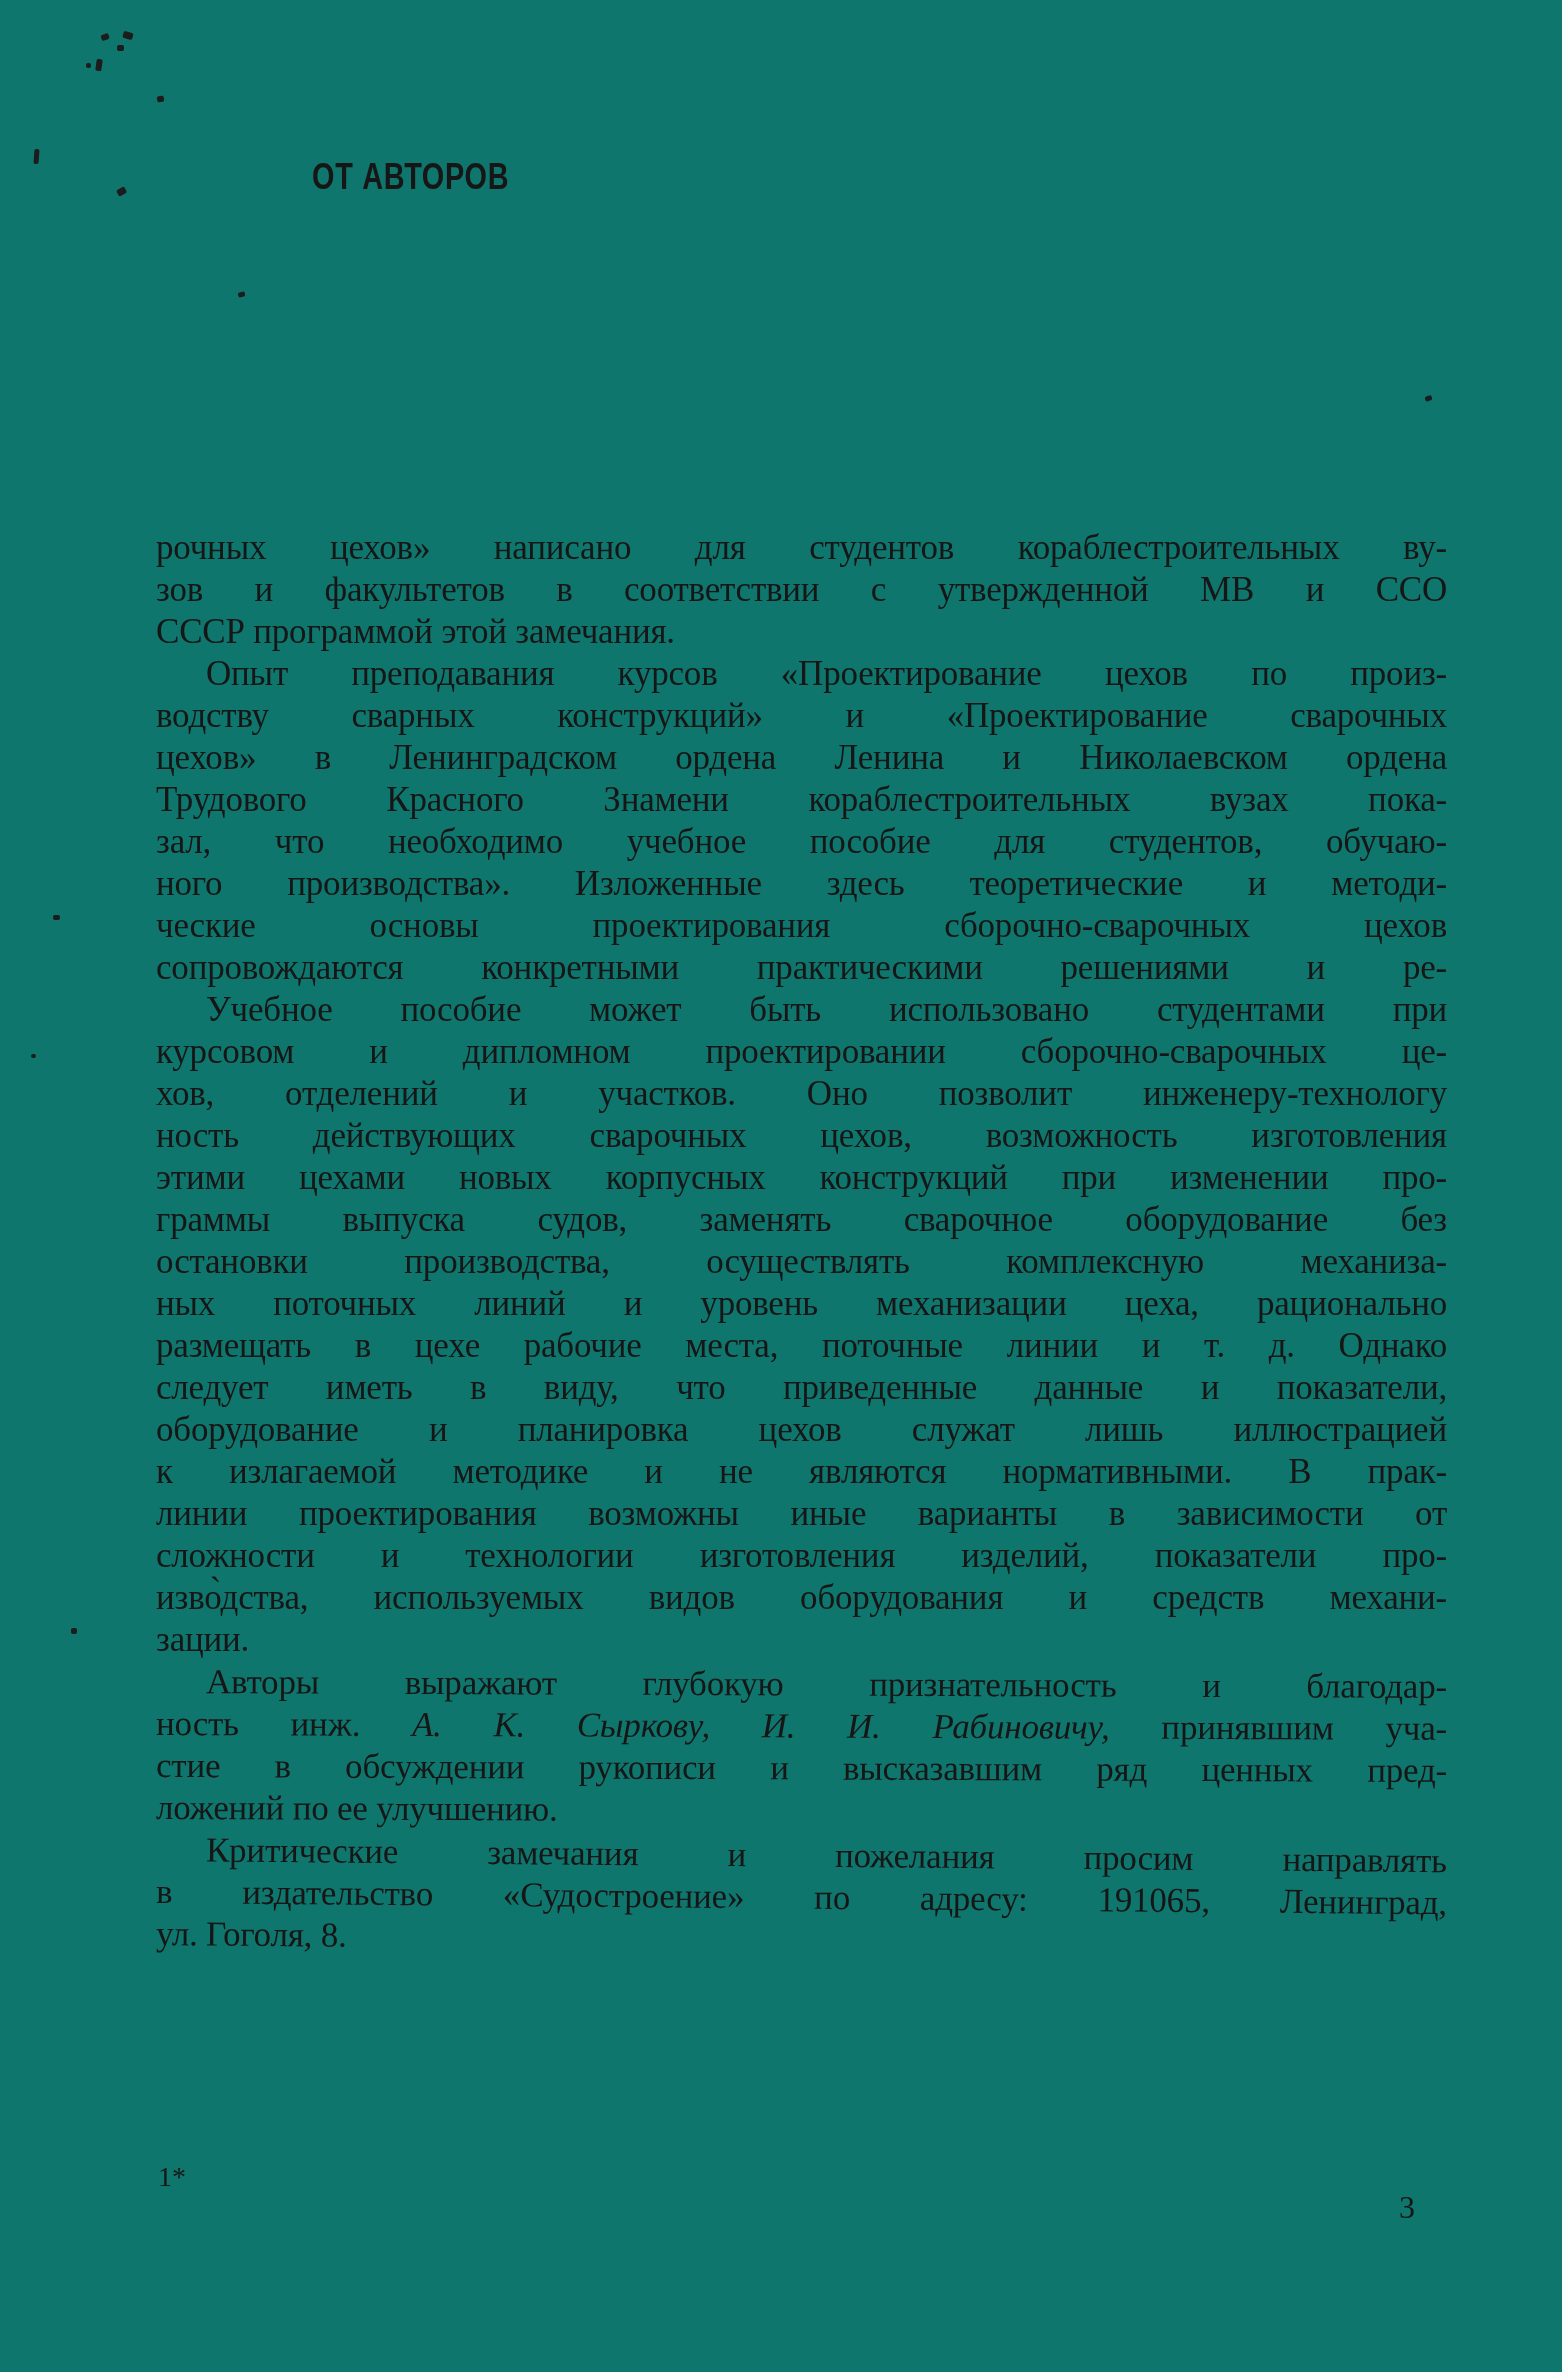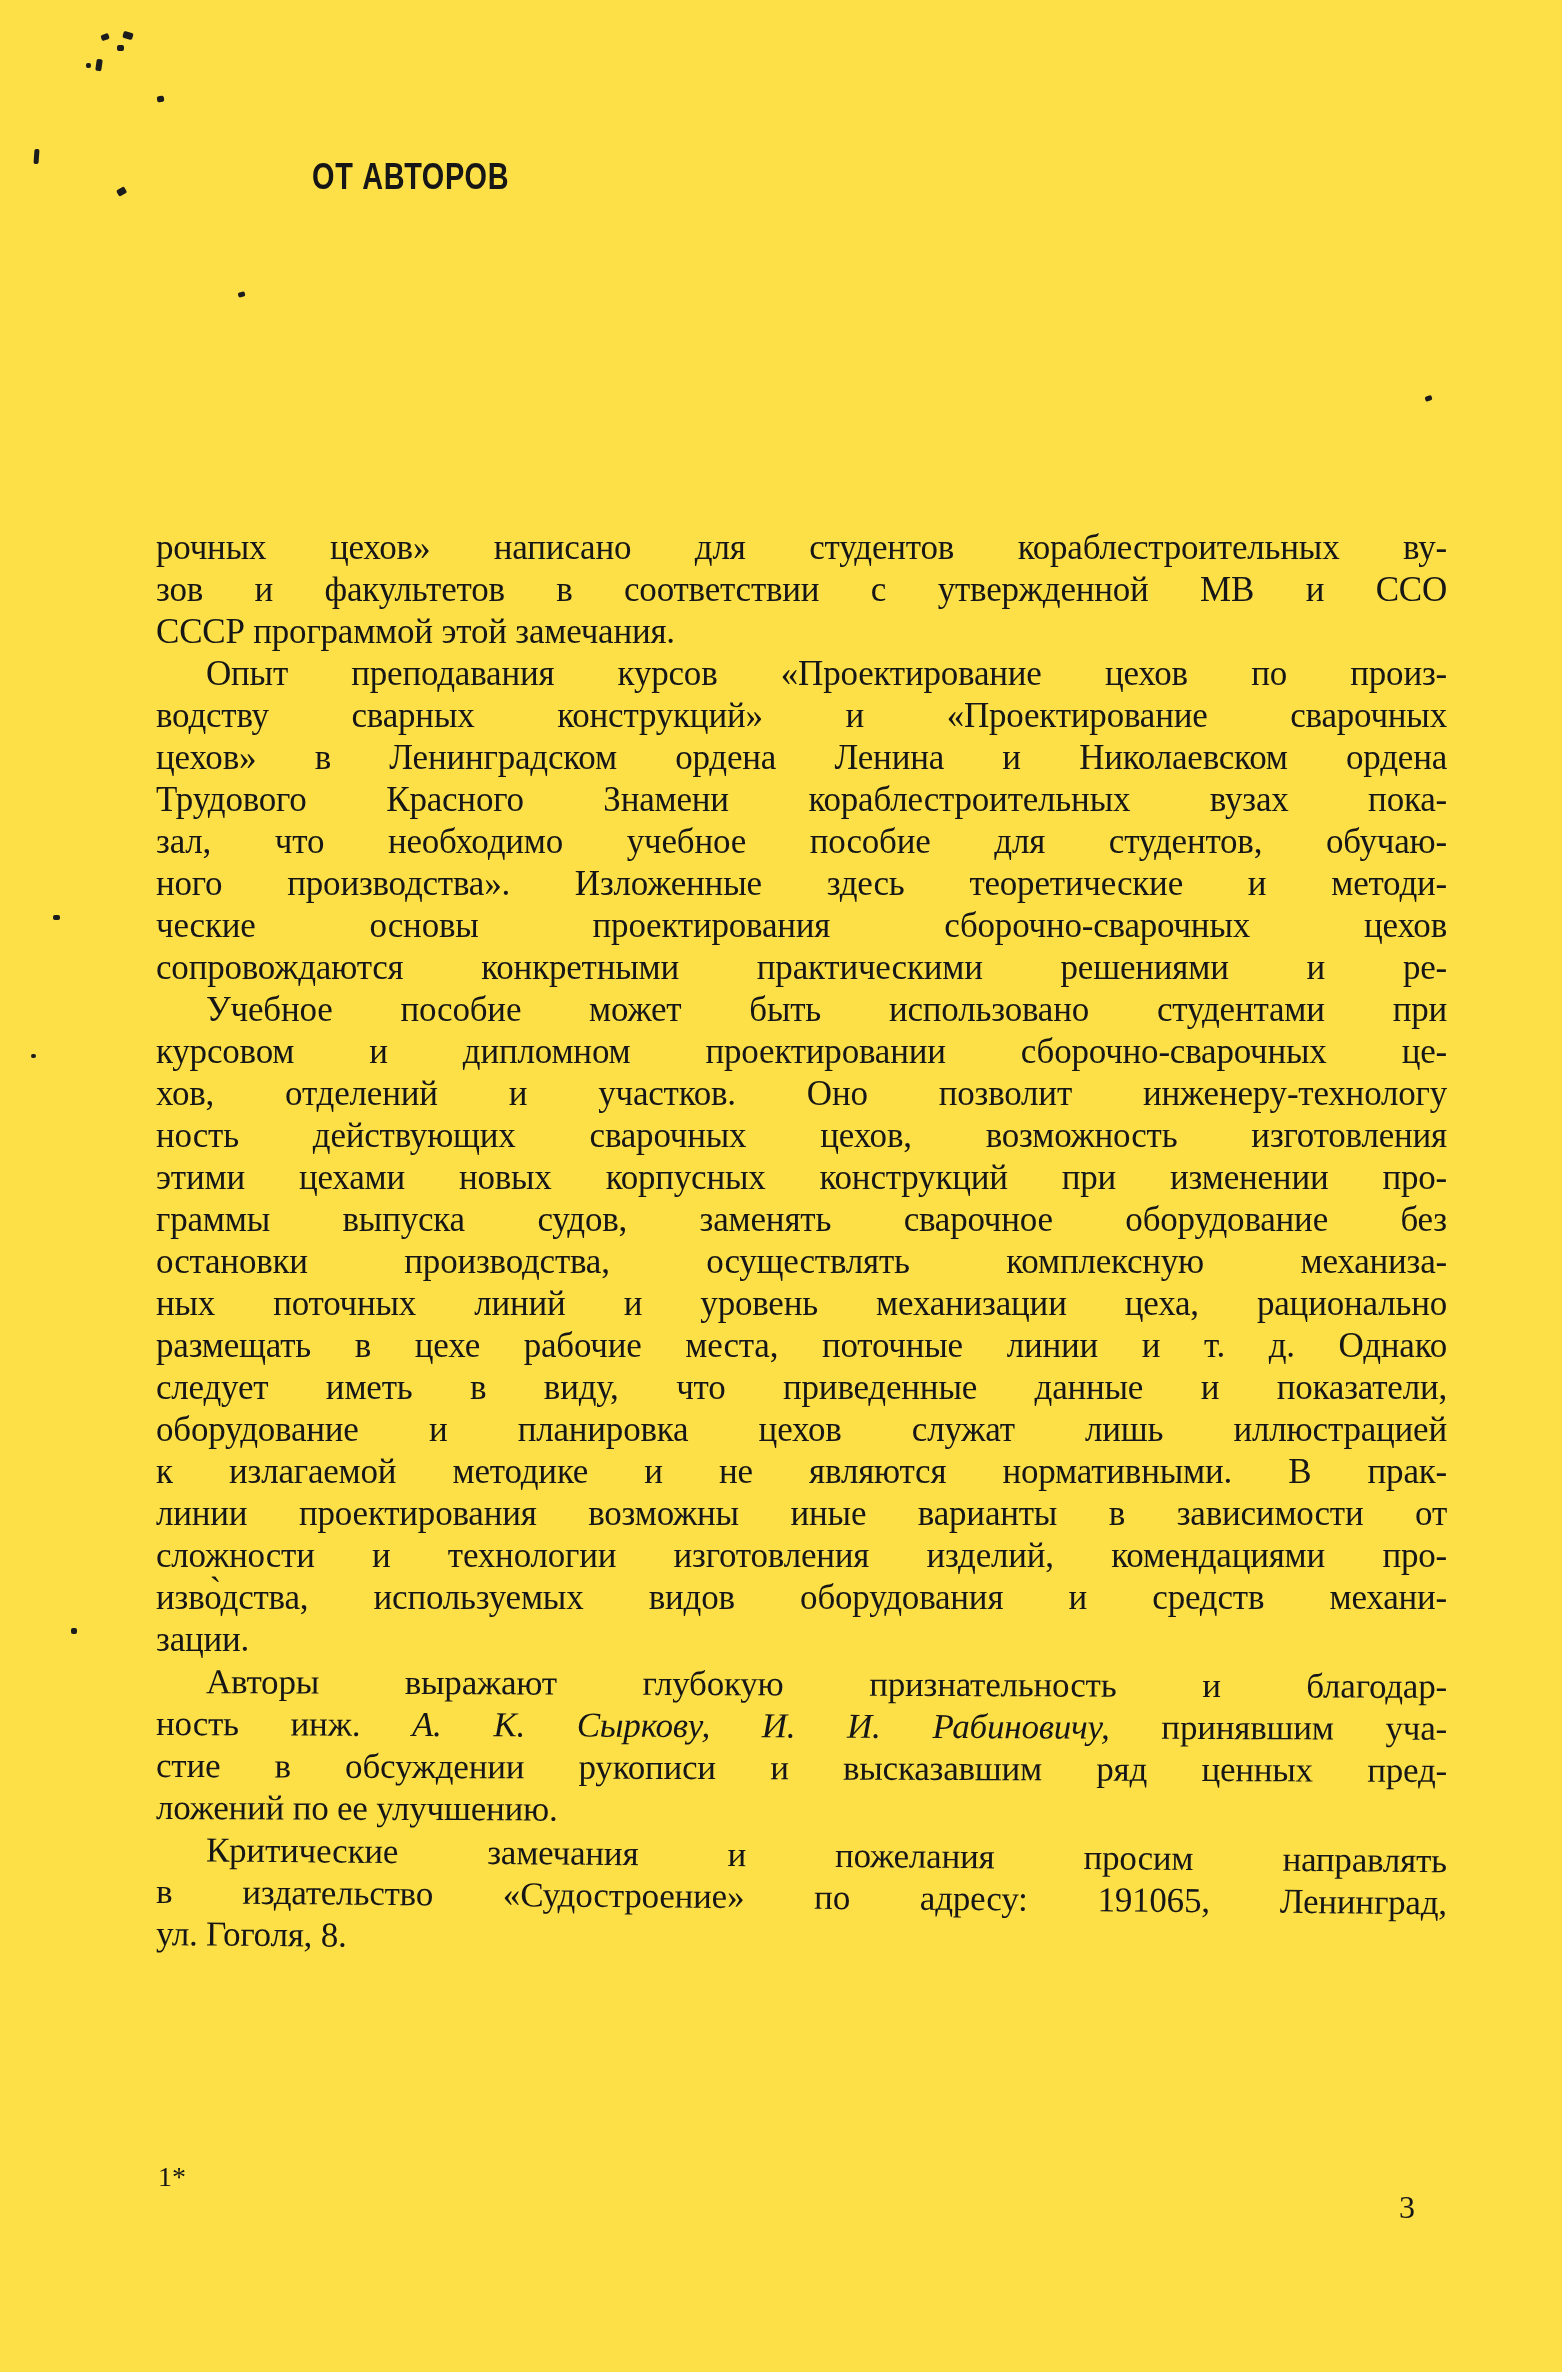--- a/index.html
+++ b/index.html
@@ -4,21 +4,21 @@
 <style>
   html, body {
     margin: 0;
     padding: 0;
     background: #e8e8e8;
   }
   .page {
     position: relative;
     width: 1562px;
     height: 2373px;
-    background: #fde047;
+    background: #0f766e;
     color: #161616;
     font-family: "Liberation Serif", serif;
     overflow: hidden;
   }
   .title {
     position: absolute;
     left: 312px;
     top: 156px;
     margin: 0;
     font-family: "Liberation Sans", sans-serif;
@@ -88,21 +88,21 @@
       <div class="line"><span>ность действующих сварочных цехов, возможность изготовления</span></div>
       <div class="line"><span>этими цехами новых корпусных конструкций при изменении про-</span></div>
       <div class="line"><span>граммы выпуска судов, заменять сварочное оборудование без</span></div>
       <div class="line"><span>остановки производства, осуществлять комплексную механиза-</span></div>
       <div class="line"><span>ных поточных линий и уровень механизации цеха, рационально</span></div>
       <div class="line"><span>размещать в цехе рабочие места, поточные линии и т. д. Однако</span></div>
       <div class="line"><span>следует иметь в виду, что приведенные данные и показатели,</span></div>
       <div class="line"><span>оборудование и планировка цехов служат лишь иллюстрацией</span></div>
       <div class="line"><span>к излагаемой методике и не являются нормативными. В прак-</span></div>
       <div class="line"><span>линии проектирования возможны иные варианты в зависимости от</span></div>
-      <div class="line"><span>сложности и технологии изготовления изделий, комендациями про-</span></div>
+      <div class="line"><span>сложности и технологии изготовления изделий, показатели про-</span></div>
       <div class="line"><span>изво̀дства, используемых видов оборудования и средств механи-</span></div>
       <div class="line last"><span>зации.</span></div>
       <div class="line indent tilt-soft"><span>Авторы выражают глубокую признательность и благодар-</span></div>
       <div class="line tilt-soft"><span>ность инж. </span><span class="italic">А. К. Сыркову, И. И. Рабиновичу,</span><span> принявшим уча-</span></div>
       <div class="line tilt-soft"><span>стие в обсуждении рукописи и высказавшим ряд ценных пред-</span></div>
       <div class="line last tilt-soft"><span>ложений по ее улучшению.</span></div>
       <div class="line indent tilt-hard"><span>Критические замечания и пожелания просим направлять</span></div>
       <div class="line tilt-hard"><span>в издательство «Судостроение» по адресу: 191065, Ленинград,</span></div>
       <div class="line last tilt-hard"><span>ул. Гоголя, 8.</span></div>
     </div>

